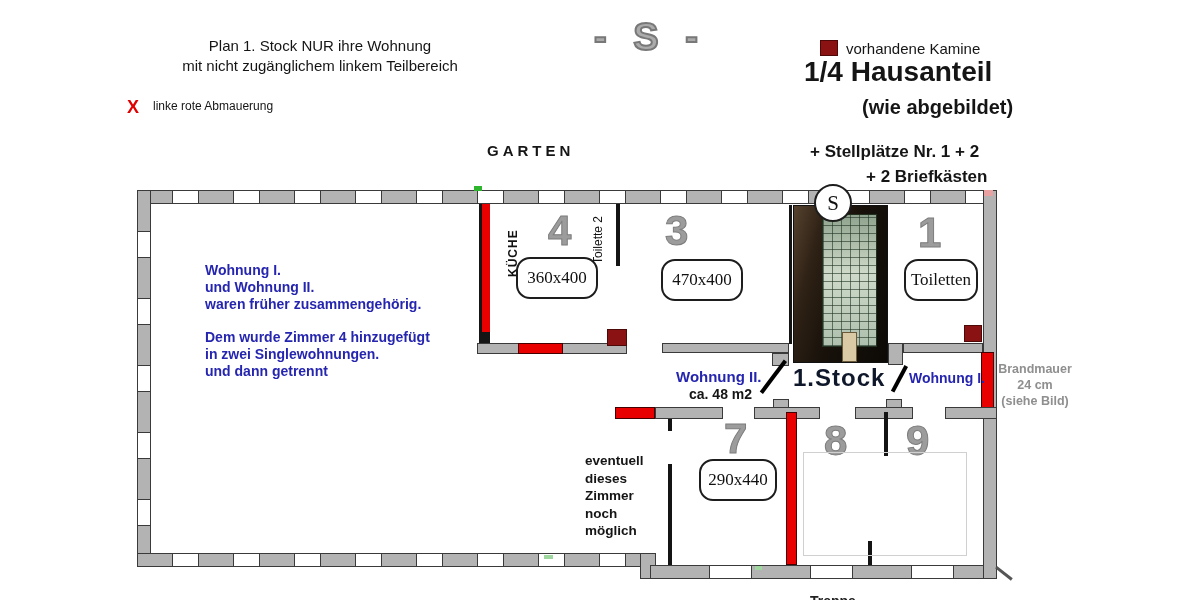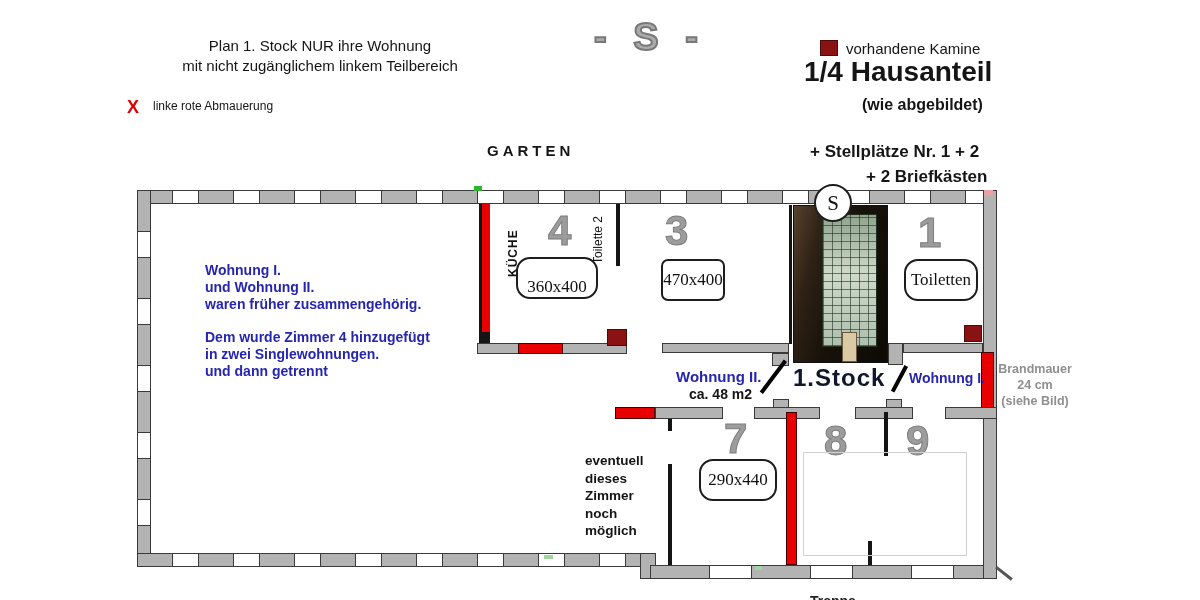--- a/index.html
+++ b/index.html
@@ -52,21 +52,21 @@
   <div class="abs" style="left:140px;top:36px;width:360px;text-align:center;font-size:15px;line-height:20px;">
     <div>Plan 1. Stock NUR ihre Wohnung</div>
     <div>mit nicht zugänglichem linkem Teilbereich</div>
   </div>
   <div class="abs" style="left:127px;top:97px;color:#e00000;font-weight:bold;font-size:18px;">X</div>
   <div class="abs" style="left:153px;top:99px;font-size:12px;">linke rote Abmauerung</div>
 
   <div class="abs kamin" style="left:820px;top:40px;width:18px;height:16px;"></div>
   <div class="abs" style="left:846px;top:40px;font-size:15px;">vorhandene Kamine</div>
   <div class="abs" style="left:804px;top:56px;font-size:28px;font-weight:bold;">1/4 Hausanteil</div>
-  <div class="abs" style="left:862px;top:96px;font-size:16px;font-weight:bold;">(wie abgebildet)</div>
+  <div class="abs" style="left:862px;top:96px;font-size:20px;font-weight:bold;">(wie abgebildet)</div>
   <div class="abs" style="left:810px;top:142px;font-size:17px;font-weight:bold;">+ Stellplätze  Nr. 1 + 2</div>
   <div class="abs" style="left:866px;top:167px;font-size:17px;font-weight:bold;">+ 2 Briefkästen</div>
   <div class="abs" style="left:487px;top:142px;font-size:15px;font-weight:bold;letter-spacing:4px;">GARTEN</div>
 
   <div class="abs hwall" style="left:137px;top:190px;width:860px;height:14px;"></div>
   <div class="abs vwall" style="left:137px;top:190px;width:14px;height:377px;"></div>
   <div class="abs hwall" style="left:137px;top:553px;width:518px;height:14px;"></div>
   <div class="abs solidwall" style="left:640px;top:553px;width:16px;height:26px;"></div>
   <div class="abs hwall2" style="left:650px;top:565px;width:347px;height:14px;"></div>
   <div class="abs solidwall" style="left:983px;top:190px;width:14px;height:389px;"></div>
@@ -126,26 +126,26 @@
     <div>waren früher zusammengehörig.</div>
     <div style="height:16px;"></div>
     <div>Dem wurde Zimmer 4 hinzugefügt</div>
     <div>in zwei Singlewohnungen.</div>
     <div>und dann getrennt</div>
   </div>
 
   <div class="abs vtext" style="left:506px;top:220px;height:66px;font-size:12px;font-weight:bold;letter-spacing:1px;">KÜCHE</div>
   <div class="abs rnum" style="left:548px;top:210px;">4</div>
   <div class="abs vtext" style="left:591px;top:202px;height:76px;font-size:12px;">Toilette 2</div>
-  <div class="abs dimbox" style="left:516px;top:257px;width:82px;height:42px;align-items:flex-end;">
+  <div class="abs dimbox" style="left:516px;top:257px;width:82px;height:42px;">
     <span>360x400</span>
   </div>
 
   <div class="abs rnum" style="left:665px;top:210px;">3</div>
-  <div class="abs dimbox" style="left:661px;top:259px;width:64px;height:42px;border-radius:7px;">
+  <div class="abs dimbox" style="left:661px;top:259px;width:82px;height:42px;">
     <span>470x400</span>
   </div>
 
   <div class="abs rnum" style="left:918px;top:212px;">1</div>
   <div class="abs dimbox" style="left:904px;top:259px;width:74px;height:42px;">
     <span>Toiletten</span>
   </div>
 
   <div class="abs bluetext" style="left:676px;top:368px;font-size:15px;">Wohnung II.</div>
   <div class="abs" style="left:689px;top:386px;font-size:14px;font-weight:bold;">ca. 48 m2</div>

